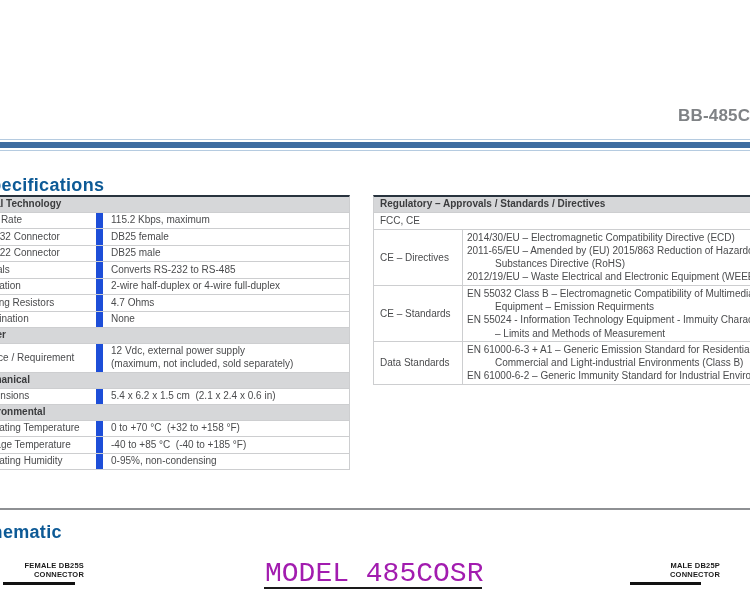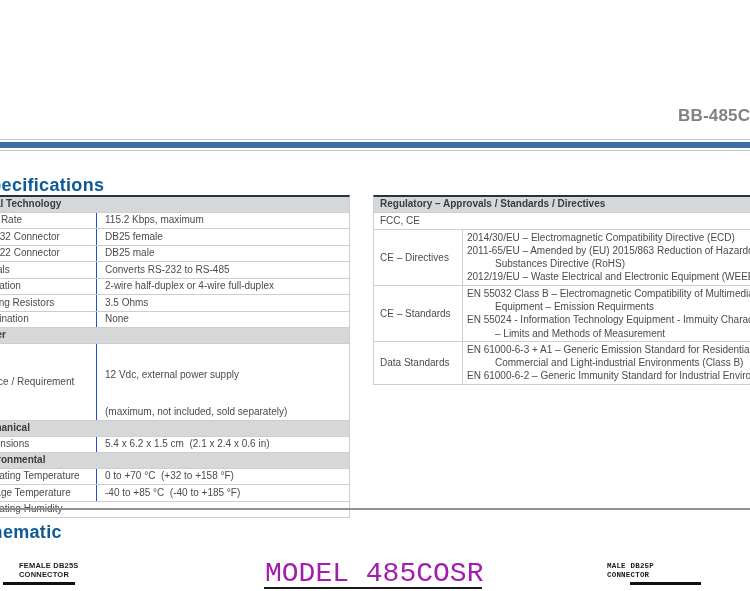--- a/index.html
+++ b/index.html
@@ -30,40 +30,40 @@
   .tbl { position: absolute; font-size: 10px; color: #4a4b4d; border-top: 2px solid #28333e;
          border-bottom: 1px solid #cdced0; background: #fff; }
   .band { background: #d6d7d9; font-weight: bold; color: #3b3c3e;
           padding: 1px 0 1px 6px; line-height: 12.5px; white-space: nowrap; }
 
   
   .spec-table { left: -31px; top: 195px; width: 381px; border-right: 1px solid #cdced0; border-left: 1px solid #cdced0; }
   .s-row { display: flex; border-top: 1px solid #cdced0; }
   .s-row:first-child { border-top: none; }
   .s-lbl { width: 126px; flex: 0 0 126px; padding: 1.5px 4px 1.5px 7px; line-height: 12.5px; white-space: nowrap; overflow: hidden; }
-  .s-val { flex: 1; border-left: 1px solid #1d4ed8; padding: 1.5px 4px 1.5px 8px; line-height: 12.5px; white-space: nowrap; }
-  .s-val .ln { line-height: 12.8px; white-space: nowrap; margin-top: 24px; }
+  .s-val { flex: 1; border-left: 7px solid #1d4ed8; padding: 1.5px 4px 1.5px 8px; line-height: 12.5px; white-space: nowrap; }
+  .s-val .ln { line-height: 12.8px; white-space: nowrap; }
 
   
   .reg-table { left: 373px; top: 195px; width: 520px; border-left: 1px solid #cdced0; }
   .r-full { padding: 1.5px 4px 1.5px 6px; line-height: 13px; border-top: 1px solid #cdced0; white-space: nowrap; }
   .r-full:first-of-type { border-top: none; }
   .r-row { display: flex; border-top: 1px solid #cdced0; }
   .r-lbl { width: 88px; flex: 0 0 88px; padding: 1px 3px 1px 6px; white-space: nowrap;
            display: flex; align-items: center; line-height: 13px; }
   .r-val { flex: 1; border-left: 1px solid #cdced0; padding: 1px 0 1px 4px; }
   .r-val .ln { line-height: 13.3px; white-space: nowrap; }
   .r-val .ln.ind { padding-left: 28px; }
 
   
   .bottom-rule { position: absolute; left: 0; top: 508px; width: 750px; height: 2px; background: #8e9093; }
-  .conn { position: absolute; top: 562px; width: 84px; text-align: left;
-          font-size: 7.5px; font-weight: bold; color: #1a1a1a; line-height: 8.8px; letter-spacing: 0.2px; padding-left: 19px; }
+  .conn { position: absolute; top: 562px; width: 84px; text-align: right;
+          font-size: 7.5px; font-weight: bold; color: #1a1a1a; line-height: 8.8px; letter-spacing: 0.2px; }
   .conn-l { left: 0; }
-  .conn-r { left: 588px; font-family: Liberation Mono, monospace; }
+  .conn-r { left: 636px; }
   .conn-rule { position: absolute; top: 582px; height: 2.5px; background: #111; }
   .conn-rule-l { left: 3px;  width: 72px; }
   .conn-rule-r { left: 630px; width: 71px; }
   .model { position: absolute; left: 265px; top: 558px; white-space: nowrap;
            font-family: "Liberation Mono", "DejaVu Sans Mono", monospace;
            font-size: 28px; color: #a21caf; letter-spacing: 0px; }
   .model-rule { position: absolute; left: 264px; top: 587px; width: 218px; height: 1.5px; background: #1a1a1a; }
 </style>
 </head>
 <body>
@@ -95,21 +95,21 @@
     <div class="s-row">
       <div class="s-lbl">Signals</div>
       <div class="s-val">Converts RS-232 to RS-485</div>
     </div>
     <div class="s-row">
       <div class="s-lbl">Operation</div>
       <div class="s-val">2-wire half-duplex or 4-wire full-duplex</div>
     </div>
     <div class="s-row">
       <div class="s-lbl">Biasing Resistors</div>
-      <div class="s-val">3.5 Ohms</div>
+      <div class="s-val">4.7 Ohms</div>
     </div>
     <div class="s-row">
       <div class="s-lbl">Termination</div>
       <div class="s-val">None</div>
     </div>
 
     <div class="band" style="border-top:1px solid #cdced0;">Power</div>
     <div class="s-row">
       <div class="s-lbl" style="display:flex;align-items:center;">Source / Requirement</div>
       <div class="s-val">
@@ -128,20 +128,21 @@
     <div class="s-row">
       <div class="s-lbl">Operating Temperature</div>
       <div class="s-val">0 to +70 °C &nbsp;(+32 to +158 °F)</div>
     </div>
     <div class="s-row">
       <div class="s-lbl">Storage Temperature</div>
       <div class="s-val">-40 to +85 °C &nbsp;(-40 to +185 °F)</div>
     </div>
     <div class="s-row">
       <div class="s-lbl">Operating Humidity</div>
+      <div class="s-val">0-95%, non-condensing</div>
     </div>
   </div>
 
   <div class="tbl reg-table">
     <div class="band">Regulatory – Approvals / Standards / Directives</div>
     <div class="r-full">FCC, CE</div>
 
     <div class="r-row">
       <div class="r-lbl">CE – Directives</div>
       <div class="r-val">

